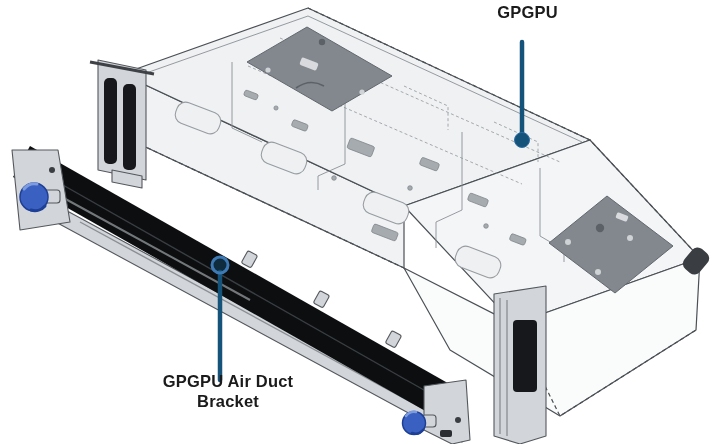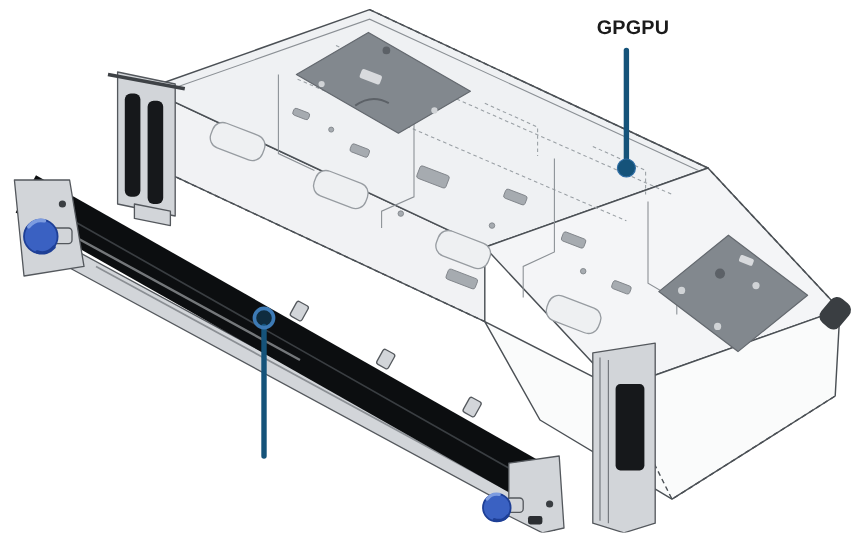--- a/index.html
+++ b/index.html
@@ -5,21 +5,21 @@
   html,body{margin:0;padding:0;background:#ffffff;}
   .stage{
     position:relative;width:720px;height:444px;background:#ffffff;overflow:hidden;
     font-family:"Liberation Sans", sans-serif;
   }
   .callout{
     position:absolute;text-align:center;
     font:bold 16.5px/20px "Liberation Sans", sans-serif;
     color:var(--label-text,#1b1b1b);letter-spacing:.2px;white-space:nowrap;
   }
-  .callout span{display:block;margin-top:11px;}
+  .callout span{display:block;}
   svg{position:absolute;left:0;top:0;}
   .face{stroke:#4b5055;stroke-width:1.2;stroke-linejoin:round;}
   .f1{fill:#eff1f3;}
   .f2{fill:#f4f5f7;}
   .f3{fill:#fafbfb;}
   .f4{fill:#f1f2f4;}
   .dashEdge{stroke:#4b5055;stroke-width:1.2;fill:none;stroke-dasharray:4 3;}
   .thin{stroke:#8b9095;stroke-width:.9;fill:none;}
   .thinD{stroke:#9aa0a5;stroke-width:.9;fill:none;stroke-dasharray:3 2.5;}
   .metal{fill:var(--metal,#d2d5d9);stroke:var(--metal-stroke,#54585d);stroke-width:1.1;stroke-linejoin:round;}
@@ -166,15 +166,17 @@
       <line class="leader-line" x1="220" y1="272" x2="220" y2="380"></line>
       <circle class="leader-dot-ring" cx="220" cy="265" r="8"></circle>
     </g>
   </svg>
 
   <div class="callout" style="left:455px;top:2px;width:145px;">
     <span>GPGPU</span>
   </div>
 
   <div class="callout" style="left:140px;top:371px;width:176px;">
+    <span>GPGPU Air Duct</span>
+    <span>Bracket</span>
   </div>
 
 </div>
 
 </body></html>

